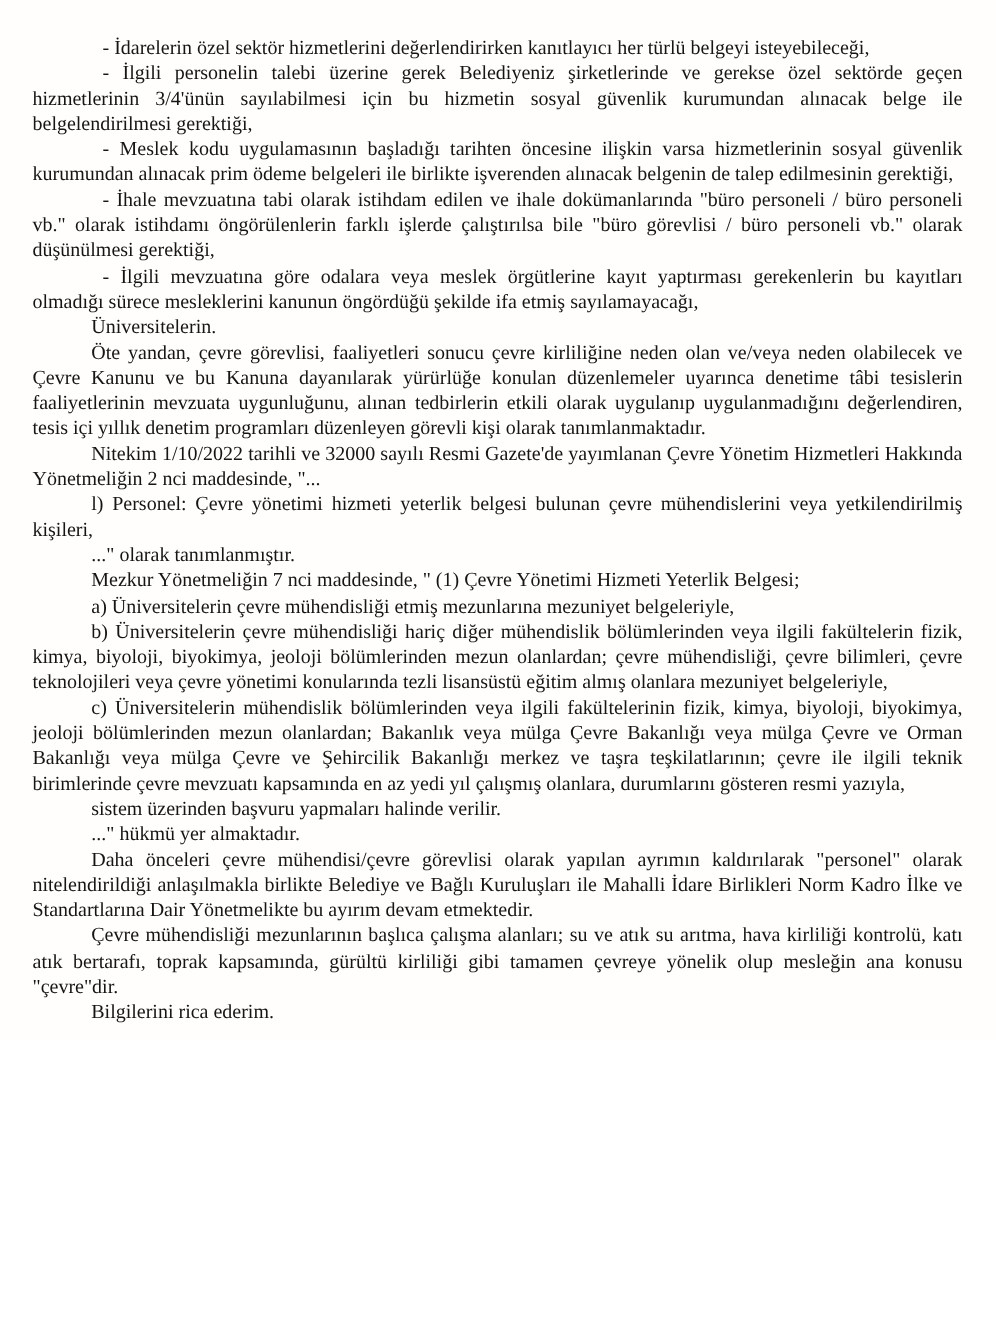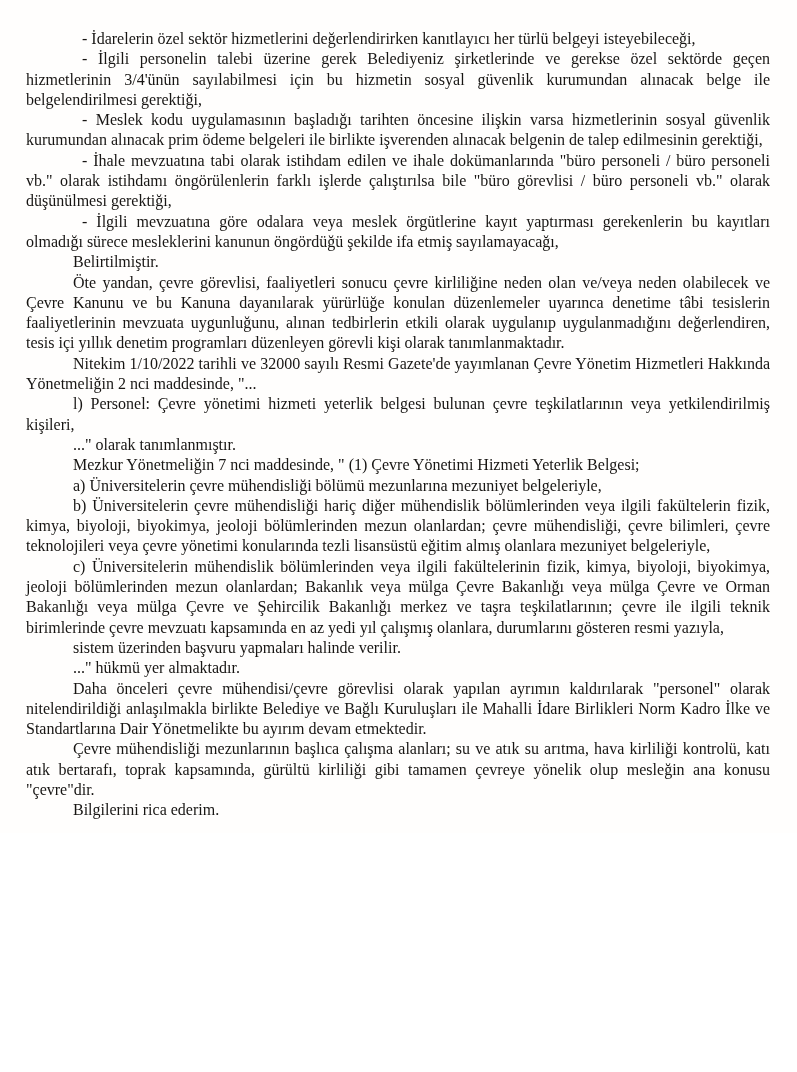--- a/index.html
+++ b/index.html
@@ -36,27 +36,27 @@
 </head>
 <body>
 
 <div class="page">
   <div class="content">
     <p class="bullet">- İdarelerin özel sektör hizmetlerini değerlendirirken kanıtlayıcı her türlü belgeyi isteyebileceği,</p>
     <p class="bullet">- İlgili personelin talebi üzerine gerek Belediyeniz şirketlerinde ve gerekse özel sektörde geçen hizmetlerinin 3/4'ünün sayılabilmesi için bu hizmetin sosyal güvenlik kurumundan alınacak belge ile belgelendirilmesi gerektiği,</p>
     <p class="bullet">- Meslek kodu uygulamasının başladığı tarihten öncesine ilişkin varsa hizmetlerinin sosyal güvenlik kurumundan alınacak prim ödeme belgeleri ile birlikte işverenden alınacak belgenin de talep edilmesinin gerektiği,</p>
     <p class="bullet">- İhale mevzuatına tabi olarak istihdam edilen ve ihale dokümanlarında "büro personeli / büro personeli vb." olarak istihdamı öngörülenlerin farklı işlerde çalıştırılsa bile "büro görevlisi / büro personeli vb." olarak düşünülmesi gerektiği,</p>
     <p class="bullet">- İlgili mevzuatına göre odalara veya meslek örgütlerine kayıt yaptırması gerekenlerin bu kayıtları olmadığı sürece mesleklerini kanunun öngördüğü şekilde ifa etmiş sayılamayacağı,</p>
-    <p>Belirtilmiştir.</p>
+    <p>Üniversitelerin.</p>
     <p>Öte yandan, çevre görevlisi, faaliyetleri sonucu çevre kirliliğine neden olan ve/veya neden olabilecek ve Çevre Kanunu ve bu Kanuna dayanılarak yürürlüğe konulan düzenlemeler uyarınca denetime tâbi tesislerin faaliyetlerinin mevzuata uygunluğunu, alınan tedbirlerin etkili olarak uygulanıp uygulanmadığını değerlendiren, tesis içi yıllık denetim programları düzenleyen görevli kişi olarak tanımlanmaktadır.</p>
     <p>Nitekim 1/10/2022 tarihli ve 32000 sayılı Resmi Gazete'de yayımlanan Çevre Yönetim Hizmetleri Hakkında Yönetmeliğin 2 nci maddesinde, "...</p>
-    <p>l) Personel: Çevre yönetimi hizmeti yeterlik belgesi bulunan çevre teşkilatlarının veya yetkilendirilmiş kişileri,</p>
+    <p>l) Personel: Çevre yönetimi hizmeti yeterlik belgesi bulunan çevre mühendislerini veya yetkilendirilmiş kişileri,</p>
     <p>..." olarak tanımlanmıştır.</p>
     <p>Mezkur Yönetmeliğin 7 nci maddesinde, " (1) Çevre Yönetimi Hizmeti Yeterlik Belgesi;</p>
-    <p>a) Üniversitelerin çevre mühendisliği bölümü mezunlarına mezuniyet belgeleriyle,</p>
+    <p>a) Üniversitelerin çevre mühendisliği etmiş mezunlarına mezuniyet belgeleriyle,</p>
     <p>b) Üniversitelerin çevre mühendisliği hariç diğer mühendislik bölümlerinden veya ilgili fakültelerin fizik, kimya, biyoloji, biyokimya, jeoloji bölümlerinden mezun olanlardan; çevre mühendisliği, çevre bilimleri, çevre teknolojileri veya çevre yönetimi konularında tezli lisansüstü eğitim almış olanlara mezuniyet belgeleriyle,</p>
     <p>c) Üniversitelerin mühendislik bölümlerinden veya ilgili fakültelerinin fizik, kimya, biyoloji, biyokimya, jeoloji bölümlerinden mezun olanlardan; Bakanlık veya mülga Çevre Bakanlığı veya mülga Çevre ve Orman Bakanlığı veya mülga Çevre ve Şehircilik Bakanlığı merkez ve taşra teşkilatlarının; çevre ile ilgili teknik birimlerinde çevre mevzuatı kapsamında en az yedi yıl çalışmış olanlara, durumlarını gösteren resmi yazıyla,</p>
     <p>sistem üzerinden başvuru yapmaları halinde verilir.</p>
     <p>..." hükmü yer almaktadır.</p>
     <p>Daha önceleri çevre mühendisi/çevre görevlisi olarak yapılan ayrımın kaldırılarak "personel" olarak nitelendirildiği anlaşılmakla birlikte Belediye ve Bağlı Kuruluşları ile Mahalli İdare Birlikleri Norm Kadro İlke ve Standartlarına Dair Yönetmelikte bu ayırım devam etmektedir.</p>
     <p>Çevre mühendisliği mezunlarının başlıca çalışma alanları; su ve atık su arıtma, hava kirliliği kontrolü, katı atık bertarafı, toprak kapsamında, gürültü kirliliği gibi tamamen çevreye yönelik olup mesleğin ana konusu "çevre"dir.</p>
     <p>Bilgilerini rica ederim.</p>
 
     <div class="sig">
       <p class="dots">.............</p>

